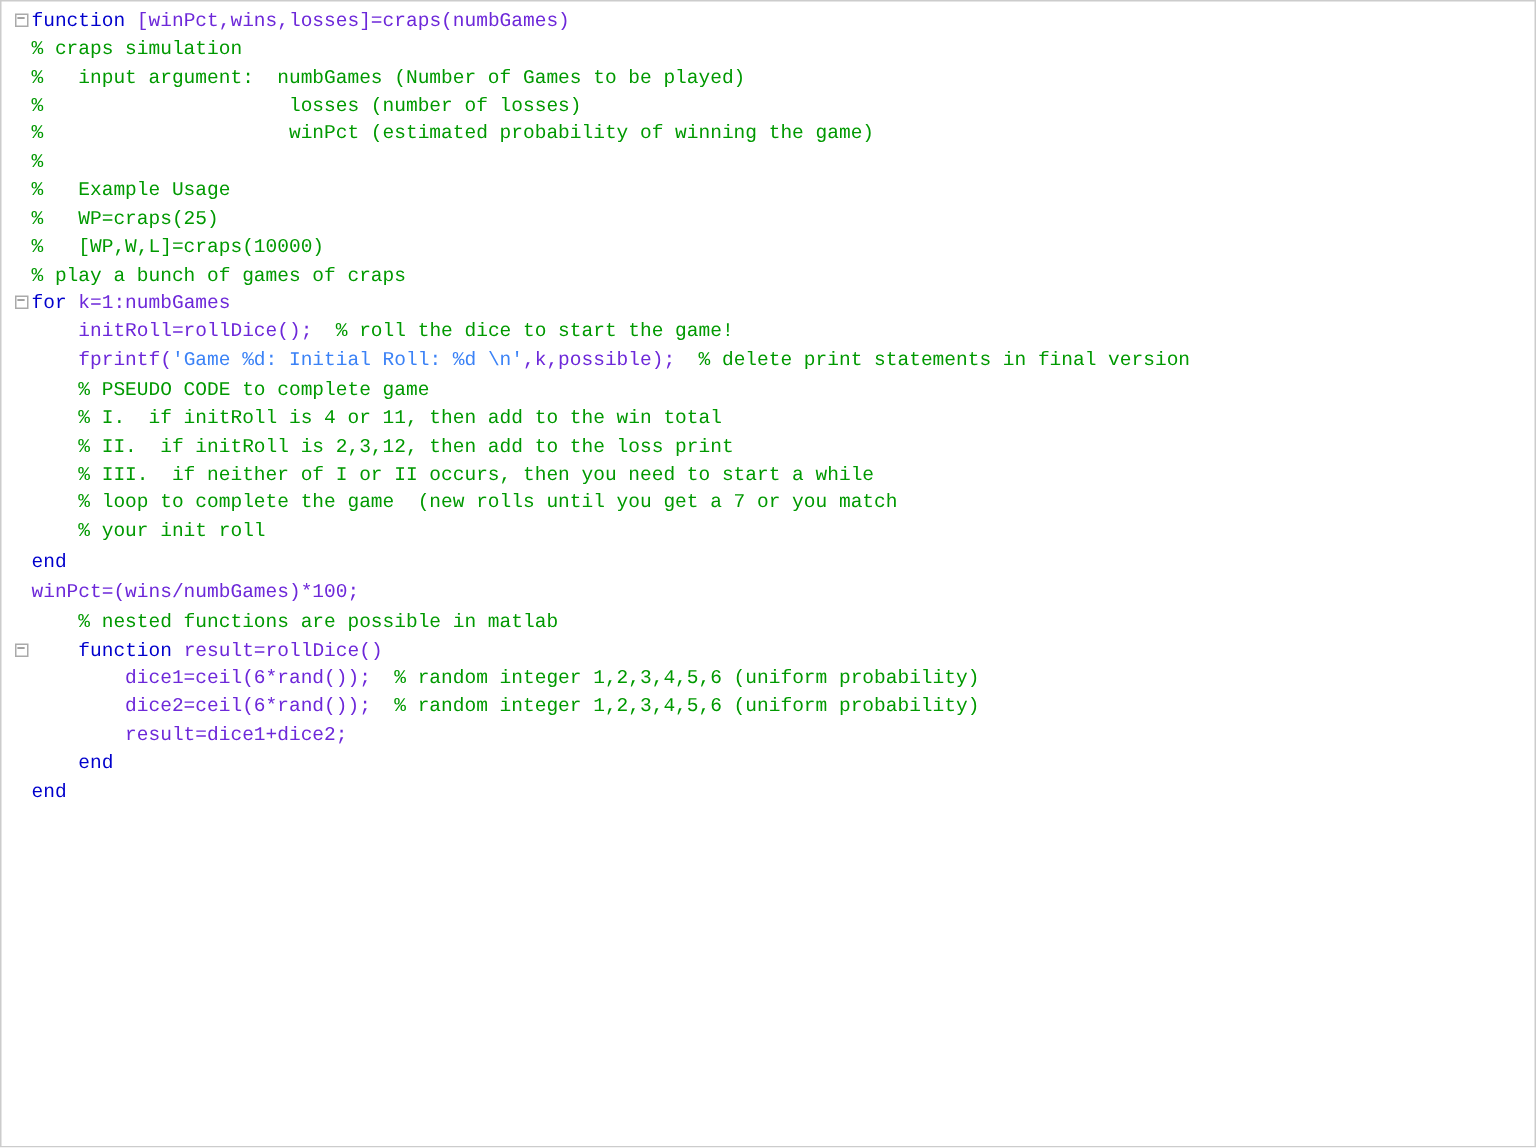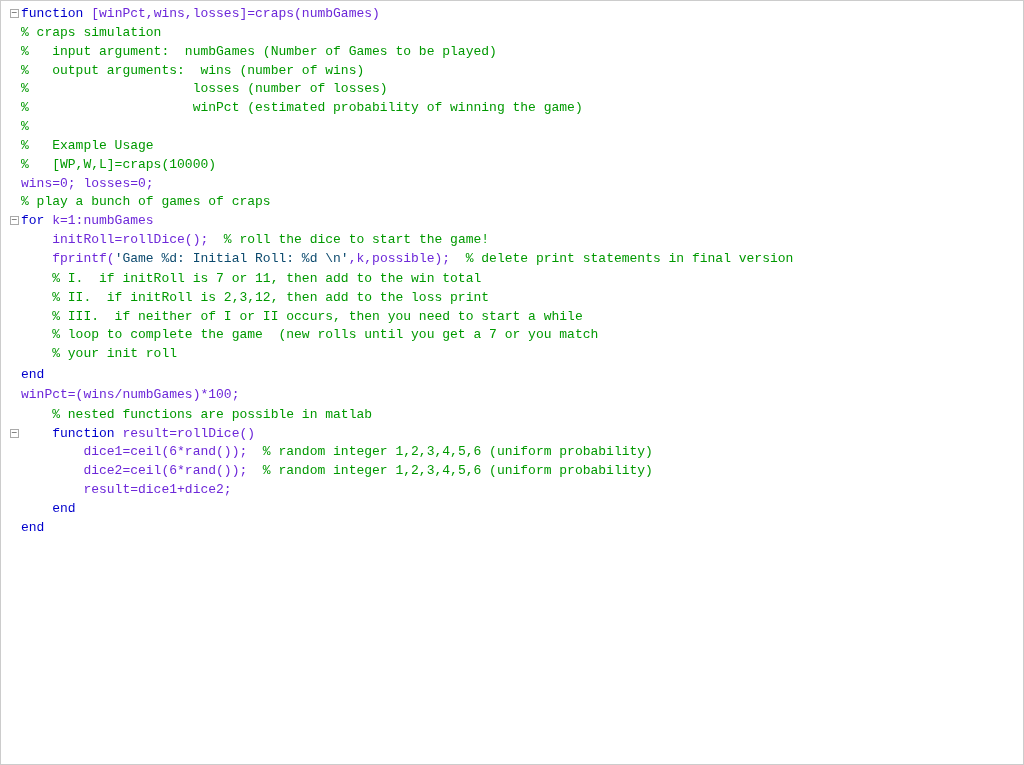--- a/index.html
+++ b/index.html
@@ -47,43 +47,43 @@
       font-size: 10px;
       color: #555;
       background: #fff;
     }
     .code-text {
       flex: 1;
       color: #000000;
     }
     .kw-function { color: #0000cc; }
     .comment { color: #009900; font-family: Liberation Mono, monospace; }
-    .string { color: #0c4a6e; }
+    .string { color: #3b82f6; }
     .normal { color: #6d28d9; }
   </style>
 </head>
 <body>
 
 <div class="code-container">
 <div class="code-line"><span class="fold-gutter"><span class="fold-icon">−</span></span><span class="code-text"><span class="kw-function">function</span><span class="normal"> [winPct,wins,losses]=craps(numbGames)</span></span></div>
     <div class="code-line"><span class="fold-gutter"></span><span class="code-text"><span class="comment">% craps simulation</span></span></div>
     <div class="code-line"><span class="fold-gutter"></span><span class="code-text"><span class="comment">%   input argument:  numbGames (Number of Games to be played)</span></span></div>
-    <div class="code-line"><span class="fold-gutter"></span><span class="code-text"><span class="comment">%   output arguments:  wins (number of wins)</span></span></div>
     <div class="code-line"><span class="fold-gutter"></span><span class="code-text"><span class="comment">%                     losses (number of losses)</span></span></div>
     <div class="code-line"><span class="fold-gutter"></span><span class="code-text"><span class="comment">%                     winPct (estimated probability of winning the game)</span></span></div>
     <div class="code-line"><span class="fold-gutter"></span><span class="code-text"><span class="comment">%</span></span></div>
     <div class="code-line"><span class="fold-gutter"></span><span class="code-text"><span class="comment">%   Example Usage</span></span></div>
+    <div class="code-line"><span class="fold-gutter"></span><span class="code-text"><span class="comment">%   WP=craps(25)</span></span></div>
     <div class="code-line"><span class="fold-gutter"></span><span class="code-text"><span class="comment">%   [WP,W,L]=craps(10000)</span></span></div>
-    <div class="code-line"><span class="fold-gutter"></span><span class="code-text"><span class="normal">wins=0; losses=0;</span></span></div>
     <div class="code-line"><span class="fold-gutter"></span><span class="code-text"><span class="comment">% play a bunch of games of craps</span></span></div>
     <div class="code-line"><span class="fold-gutter"><span class="fold-icon">−</span></span><span class="code-text"><span class="kw-function">for</span><span class="normal"> k=1:numbGames</span></span></div>
     <div class="code-line"><span class="fold-gutter"></span><span class="code-text"><span class="normal">    initRoll=rollDice();  </span><span class="comment">% roll the dice to start the game!</span></span></div>
     <div class="code-line"><span class="fold-gutter"></span><span class="code-text"><span class="normal">    fprintf(</span><span class="string">'Game %d: Initial Roll: %d \n'</span><span class="normal">,k,possible);  </span><span class="comment">% delete print statements in final version</span></span></div>
     <div class="code-line"><span class="fold-gutter"></span><span class="code-text"></span></div>
-    <div class="code-line"><span class="fold-gutter"></span><span class="code-text"><span class="comment">    % I.  if initRoll is 7 or 11, then add to the win total</span></span></div>
+    <div class="code-line"><span class="fold-gutter"></span><span class="code-text"><span class="comment">    % PSEUDO CODE to complete game</span></span></div>
+    <div class="code-line"><span class="fold-gutter"></span><span class="code-text"><span class="comment">    % I.  if initRoll is 4 or 11, then add to the win total</span></span></div>
     <div class="code-line"><span class="fold-gutter"></span><span class="code-text"><span class="comment">    % II.  if initRoll is 2,3,12, then add to the loss print</span></span></div>
     <div class="code-line"><span class="fold-gutter"></span><span class="code-text"><span class="comment">    % III.  if neither of I or II occurs, then you need to start a while</span></span></div>
     <div class="code-line"><span class="fold-gutter"></span><span class="code-text"><span class="comment">    % loop to complete the game  (new rolls until you get a 7 or you match</span></span></div>
     <div class="code-line"><span class="fold-gutter"></span><span class="code-text"><span class="comment">    % your init roll</span></span></div>
     <div class="code-line"><span class="fold-gutter"></span><span class="code-text"></span></div>
     <div class="code-line"><span class="fold-gutter"></span><span class="code-text"></span></div>
     <div class="code-line"><span class="fold-gutter"></span><span class="code-text"><span class="kw-function">end</span></span></div>
     <div class="code-line"><span class="fold-gutter"></span><span class="code-text"></span></div>
     <div class="code-line"><span class="fold-gutter"></span><span class="code-text"><span class="normal">winPct=(wins/numbGames)*100;</span></span></div>
     <div class="code-line"><span class="fold-gutter"></span><span class="code-text"></span></div>

